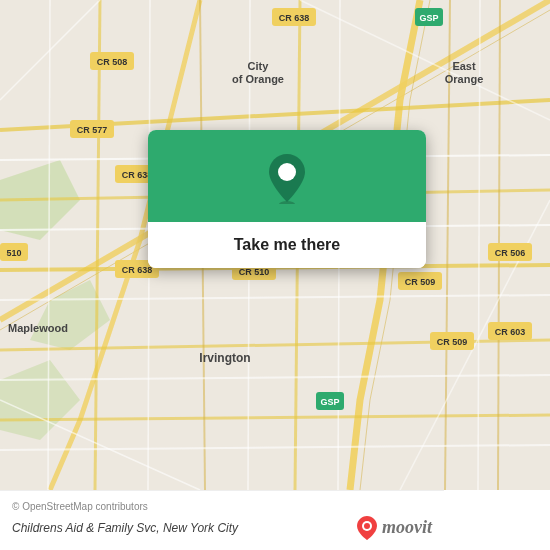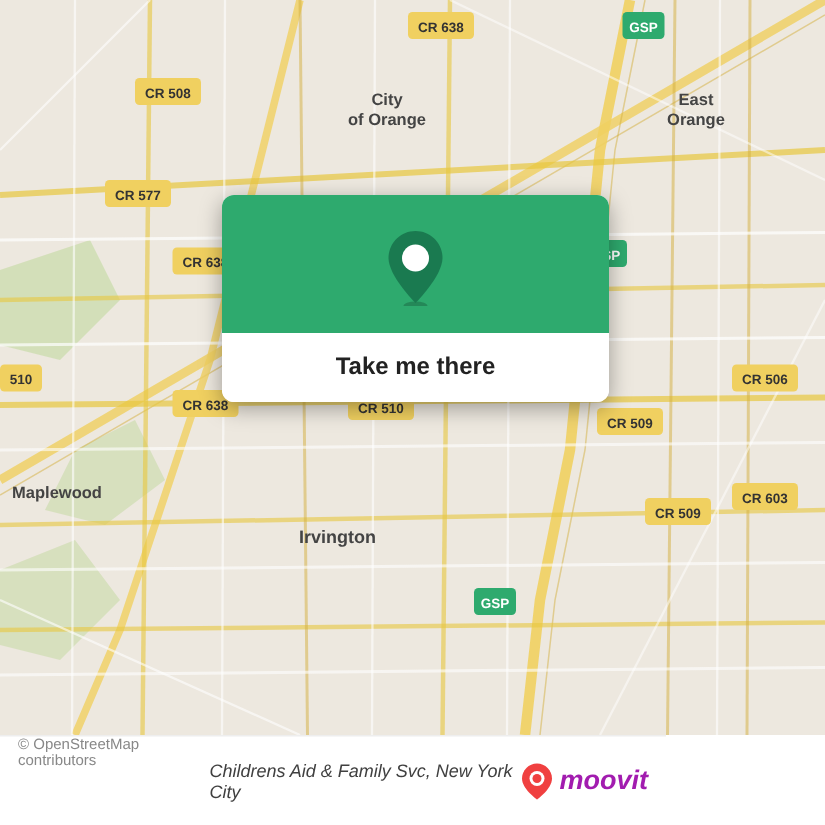--- a/index.html
+++ b/index.html
@@ -25,21 +25,21 @@
       position: absolute;
       top: 0; left: 0;
       width: 100%; height: 100%;
     }
 
     
     #popup-card {
       position: absolute;
       top: 130px;
       left: 148px;
-      width: 258px;
+      width: 278px;
       background: white;
       border-radius: 8px;
       box-shadow: 0 4px 15px rgba(0,0,0,0.35);
       display: flex;
       flex-direction: column;
       align-items: flex-start;
       overflow: hidden;
       z-index: 10;
     }
 
@@ -71,21 +71,21 @@
       border: none;
       outline: none;
     }
 
     
     #bottom-bar {
       width: 444px;
       height: 60px;
       background: white;
       display: flex;
-      flex-direction: row;
+      flex-direction: column;
       justify-content: center;
       padding: 0 12px;
       border-top: 1px solid #eee;
     }
 
     #attribution {
       font-size: 10px;
       color: #888;
       margin-bottom: 3px;
     }
@@ -111,22 +111,23 @@
     }
 
     .moovit-pin {
       width: 22px;
       height: 26px;
     }
 
     .moovit-text {
       font-size: 18px;
       font-weight: bold;
-      color: #a21caf;
+      color: #737373;
       font-style: italic;
+      font-family: Liberation Serif, serif;
     }
   </style>
 </head>
 <body>
 
 <div id="map-container">
   <svg class="map-svg" viewBox="0 0 550 490" xmlns="http://www.w3.org/2000/svg">
 
     <rect width="550" height="490" fill="#e8e0d8"></rect>
 

